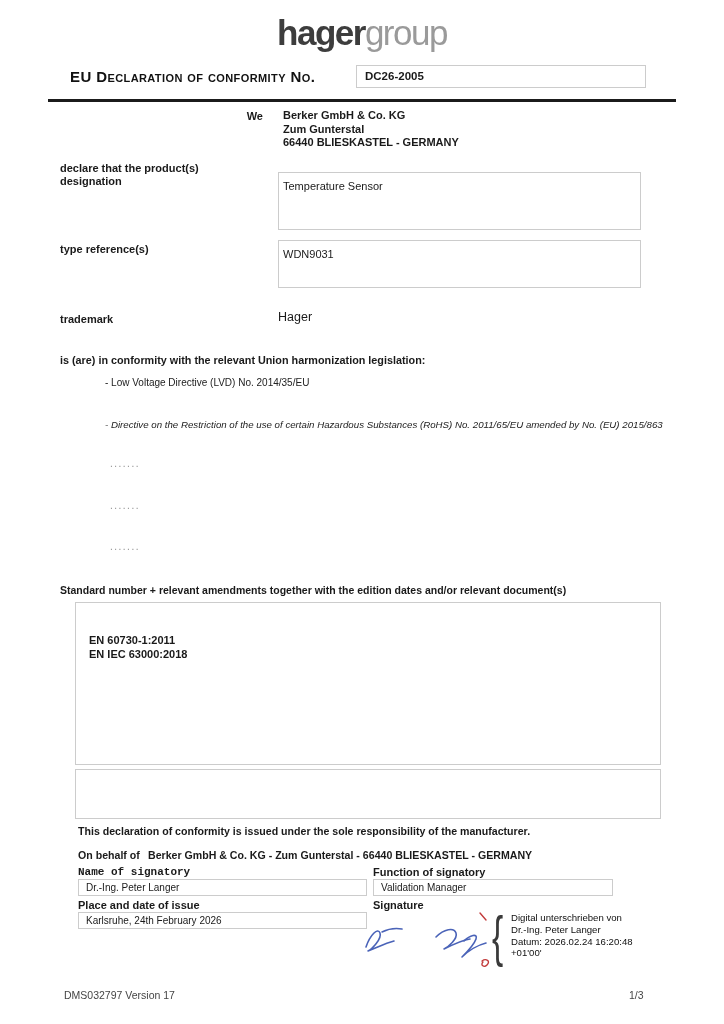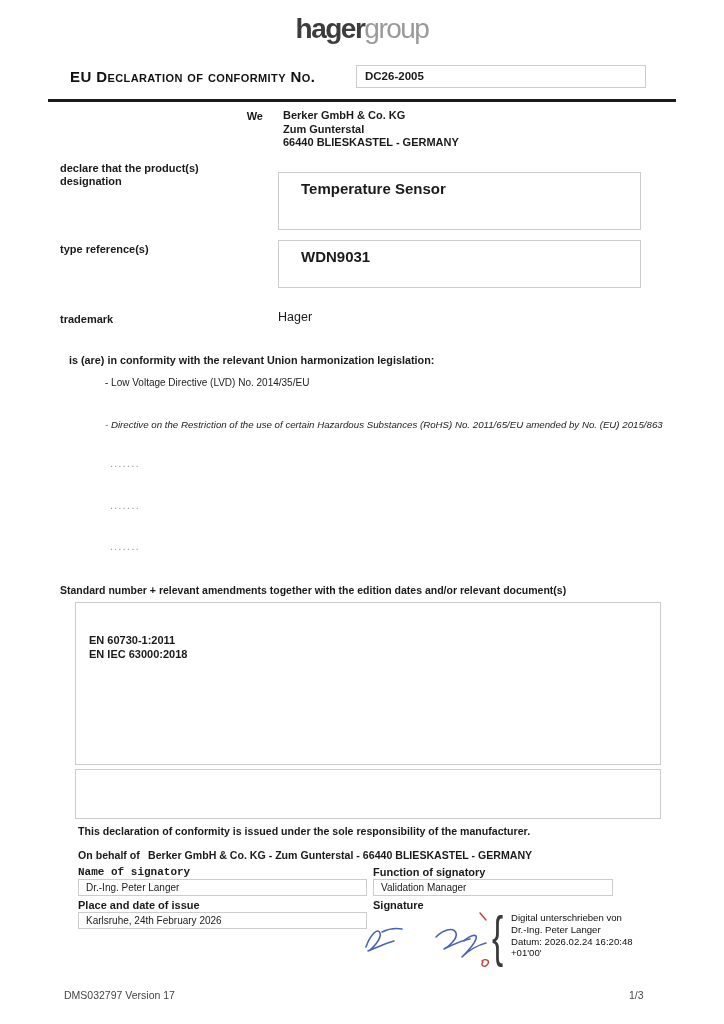--- a/index.html
+++ b/index.html
@@ -5,50 +5,50 @@
   * { margin:0; padding:0; box-sizing:border-box; }
   html,body { background:#ffffff; }
   body {
     width:724px; height:1024px;
     font-family:"Liberation Sans","DejaVu Sans",sans-serif;
     color:#1a1a1a;
   }
   .page { position:relative; width:724px; height:1024px; background:#fff; overflow:hidden; }
 
   .logo { position:absolute; top:13px; left:0; width:100%; text-align:center;
-          font-size:28px; letter-spacing:-1.5px; font-weight:700; }
+          font-size:35px; letter-spacing:-1.5px; font-weight:700; }
   .logo-primary { color:var(--logo-primary,#3d3d3d); font-weight:800; }
   .logo-secondary { color:var(--logo-secondary,#9a9a9a); font-weight:500; }
 
   .title { position:absolute; left:70px; top:68px; font-size:15px; font-weight:bold;
            font-variant:small-caps; letter-spacing:0.4px; color:#111;text-align:right; }
   .doc-number-box { position:absolute; left:356px; top:65px; width:290px; height:23px;
            border:1px solid var(--box-border,#cccccc); padding:4px 8px;
            font-size:11.5px; font-weight:bold; }
 
   .rule { position:absolute; left:48px; top:99px; width:628px; height:3px; background:#1b1b1b; }
 
   .we-label { position:absolute; left:0; top:110px; width:263px; text-align:right;
               font-weight:bold; font-size:11px; }
   .company { position:absolute; left:283px; top:109px; font-weight:bold;
              font-size:11px; line-height:13.5px; }
 
   .field-label { position:absolute; left:60px; font-weight:bold; font-size:11px;
                  line-height:13px; white-space:pre-line; }
   .field-box { position:absolute; left:278px; width:363px;
                border:1px solid var(--box-border,#cccccc); background:#fff;
-               font-weight:bold; font-size:15px; padding:7px 22px; }
+               font-weight:normal; font-size:11px; padding:7px 4px; }
   .designation-label { top:162px; }
   .designation-box { top:172px; height:58px; }
   .typeref-label { top:243px; }
   .typeref-box { top:240px; height:48px; }
   .trademark-label { top:313px; }
   .trademark-value { position:absolute; left:278px; top:310px; font-size:12.5px; }
 
-  .conf-heading { position:absolute; left:60px; top:354px; font-weight:bold; font-size:10.8px;margin-left:9px; }
+  .conf-heading { position:absolute; left:60px; top:354px; font-weight:bold; font-size:10.8px; }
   .conf-item { position:absolute; left:105px; font-size:10px; color:#222; }
   .conf-item-1 { top:377px; }
   .conf-item-2 { top:419px; font-size:9.7px; white-space:nowrap;font-style:italic; }
   .dots { position:absolute; left:110px; color:#909090; font-size:10px; letter-spacing:1.5px; }
   .dots-1 { top:458px; } .dots-2 { top:500px; } .dots-3 { top:541px; }
 
   .std-heading { position:absolute; left:60px; top:584px; font-weight:bold; font-size:10.5px; }
   .std-box { position:absolute; left:75px; top:602px; width:586px; height:163px;
              border:1px solid var(--box-border,#cccccc); padding:30px 13px;
              font-weight:bold; font-size:11px; line-height:14px; }

